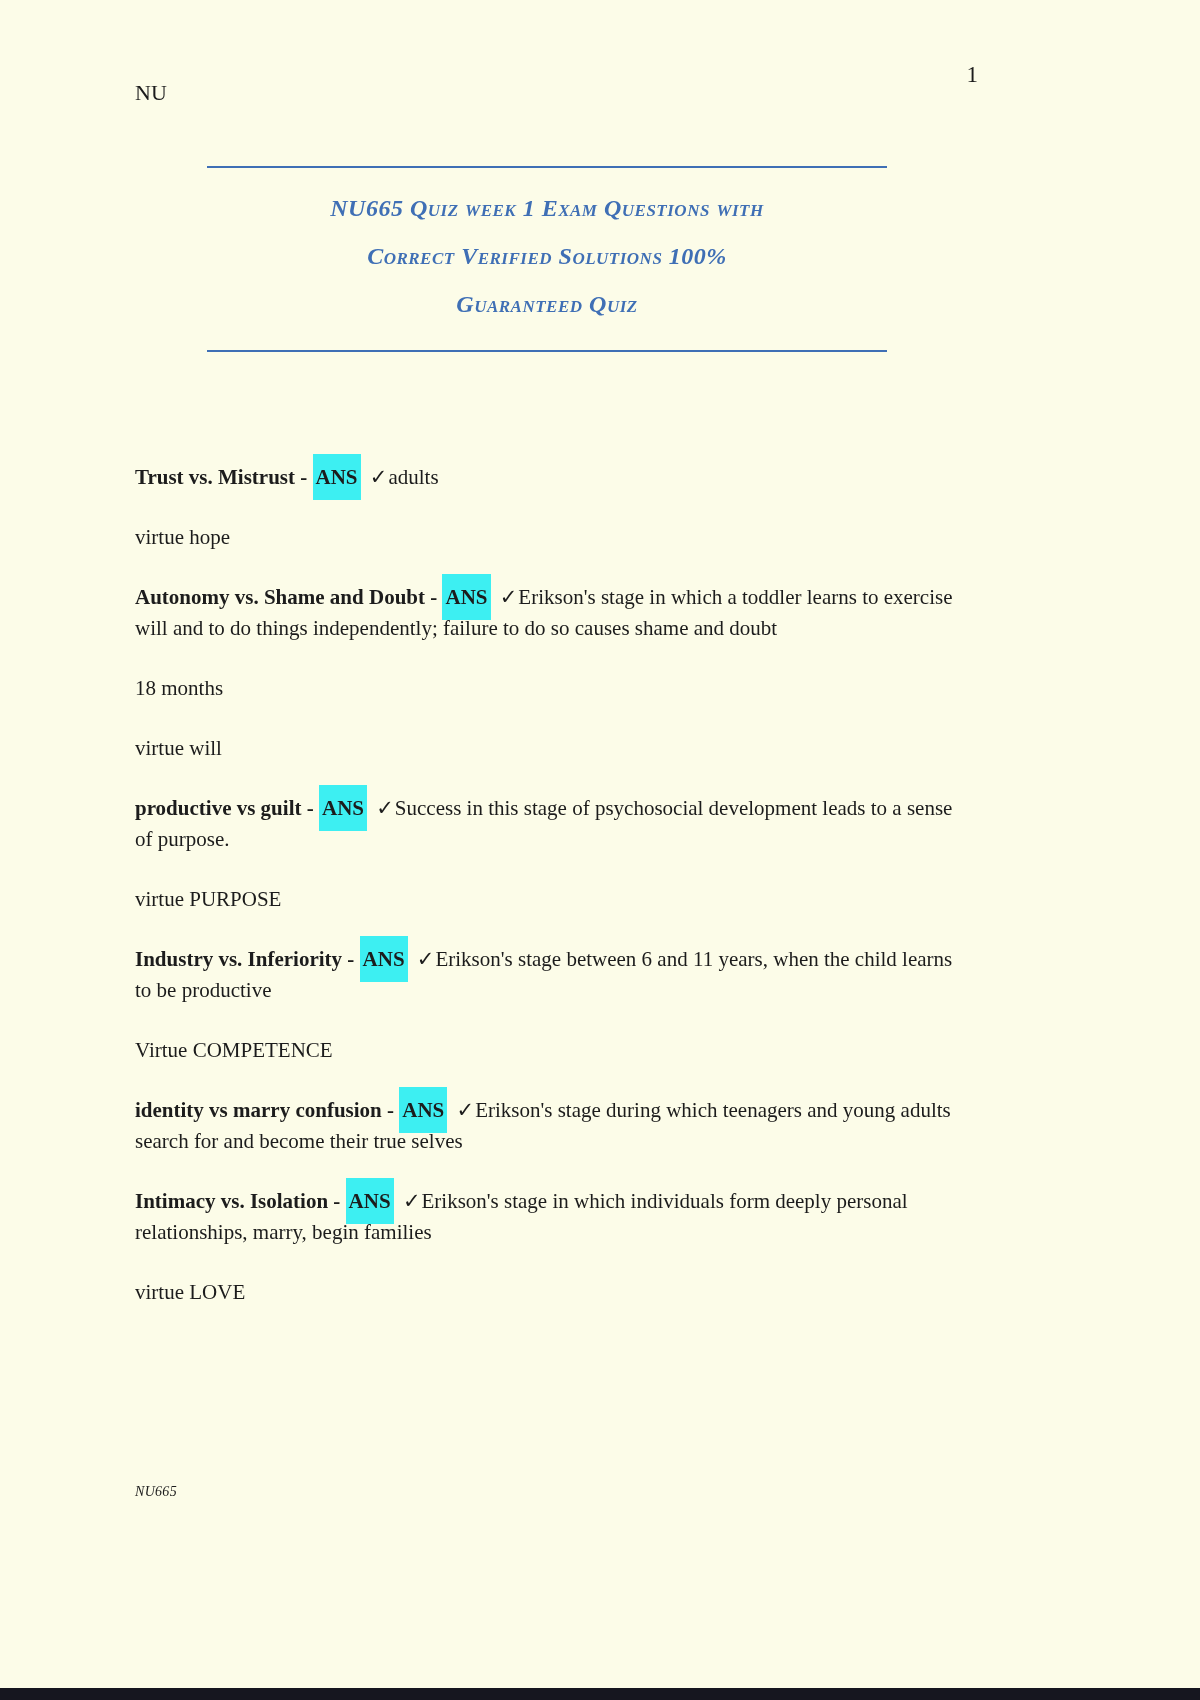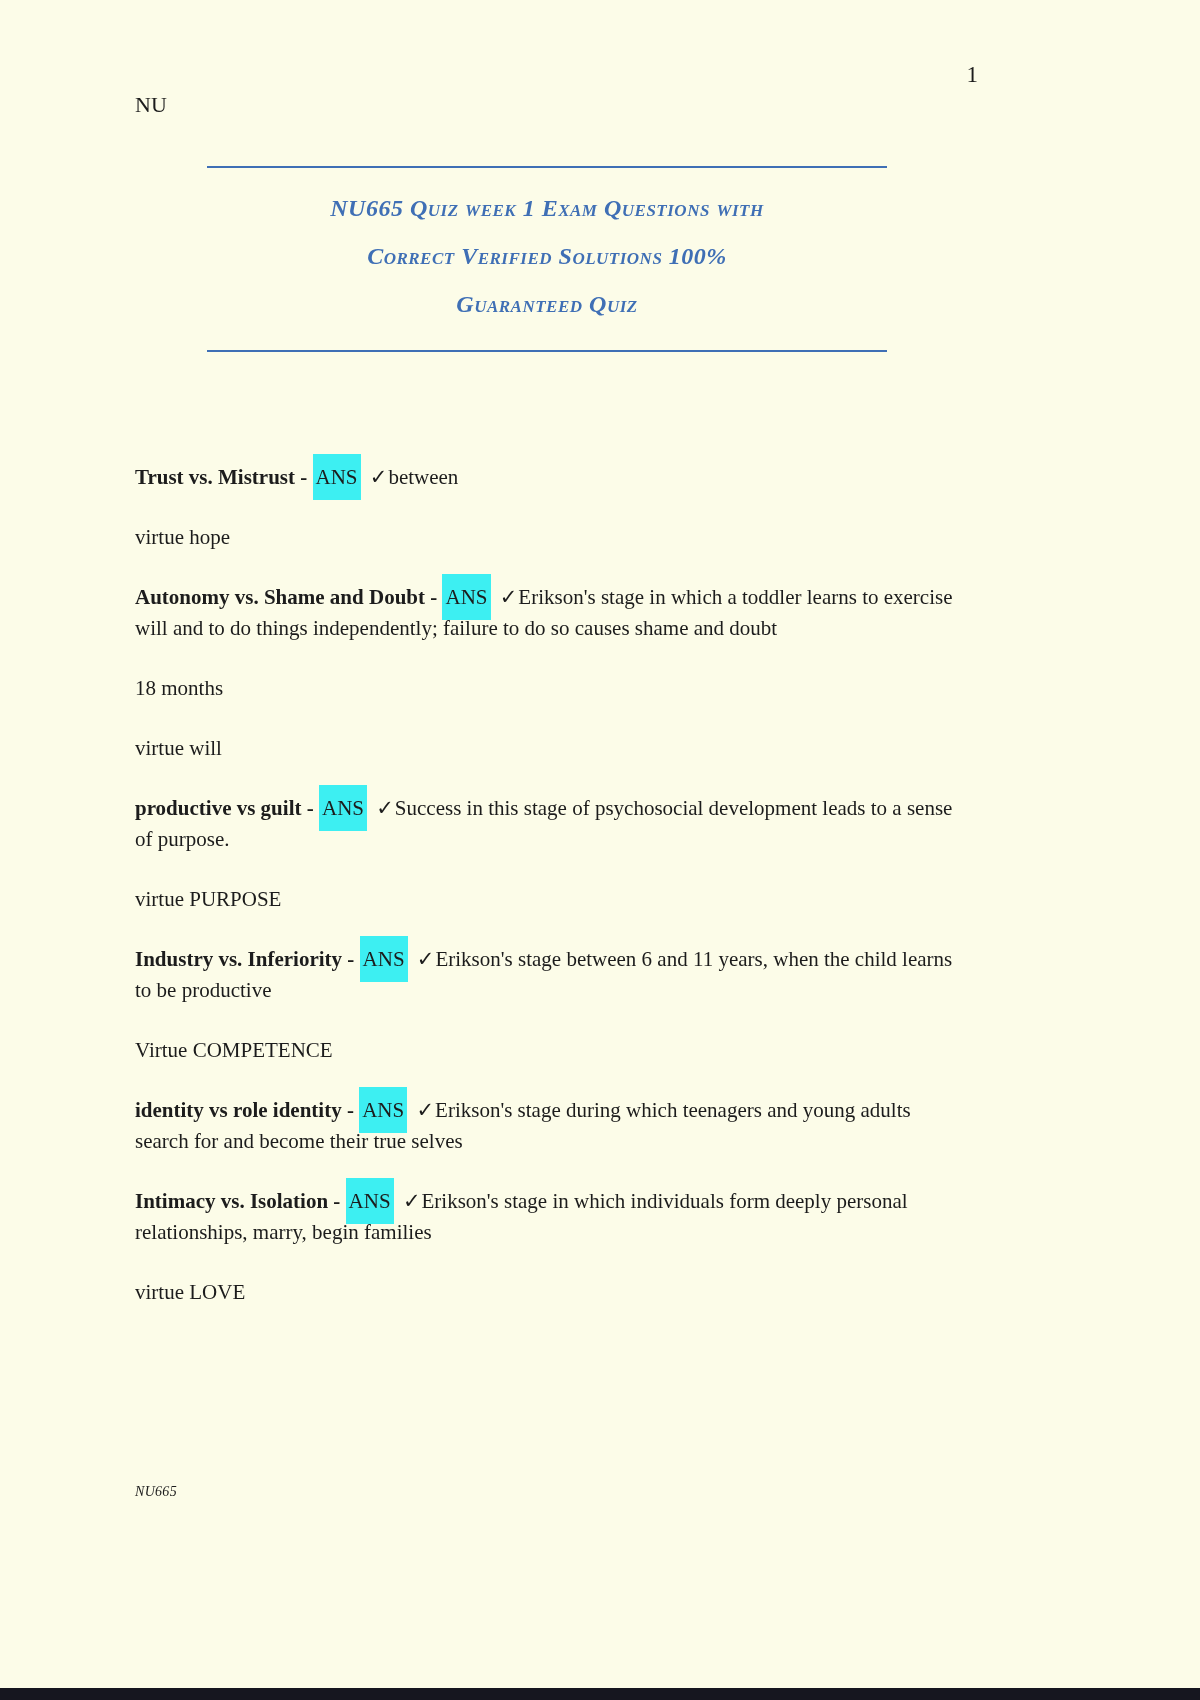--- a/index.html
+++ b/index.html
@@ -16,21 +16,21 @@
     background:var(--page-bg);
     color:var(--text-color);
     font-family:"Liberation Serif","DejaVu Serif",serif;
     overflow:hidden;
   }
   .page-number{
     position:absolute;top:62px;right:222px;
     font-size:23px;
   }
   .header-left{
-    position:absolute;top:92px;left:135px;
+    position:absolute;top:80px;left:135px;
     font-size:22px;
   }
   .title-wrap{
     position:absolute;top:166px;left:207px;width:680px;
     border-top:2px solid var(--title-blue);
     border-bottom:2px solid var(--title-blue);
     padding:16px 0 22px;
     text-align:center;
   }
   .title-line{
@@ -45,21 +45,21 @@
     position:absolute;top:462px;left:135px;width:832px;
   }
   .content p{
     margin:0 0 29px;
     font-size:21px;line-height:31px;
   }
   .term{font-weight:bold;}
   mark.ans{
     background:var(--highlight-cyan);
     color:inherit;
-    font-weight:normal;
+    font-weight:bold;
     padding:11px 3px;
   }
   .check{margin-left:4px;margin-right:1px;}
   .footer{
     position:absolute;top:1484px;left:135px;
     font-size:14px;letter-spacing:0.3px;font-style:italic;
   }
   .bottom-bar{
     position:absolute;left:0;right:0;bottom:0;height:12px;
     background:var(--bottom-bar);
@@ -77,21 +77,21 @@
     <div class="title-line">NU665 Quiz week 1 Exam Questions with</div>
     <div class="title-line">Correct Verified Solutions 100%</div>
     <div class="title-line">Guaranteed Quiz</div>
   </div>
 
   <div class="content">
 
     <p class="qa">
       <strong class="term">Trust vs. Mistrust -</strong>
       <mark class="ans">ANS</mark>
-      <span class="check">✓</span><span>between</span>
+      <span class="check">✓</span><span>adults</span>
     </p>
 
     <p class="plain">virtue hope</p>
 
     <p class="qa">
       <strong class="term">Autonomy vs. Shame and Doubt -</strong>
       <mark class="ans">ANS</mark>
       <span class="check">✓</span><span>Erikson's stage in which a toddler learns to exercise will and to do things independently; failure to do so causes shame and doubt</span>
     </p>
 
@@ -109,21 +109,21 @@
 
     <p class="qa">
       <strong class="term">Industry vs. Inferiority -</strong>
       <mark class="ans">ANS</mark>
       <span class="check">✓</span><span>Erikson's stage between 6 and 11 years, when the child learns to be productive</span>
     </p>
 
     <p class="plain">Virtue COMPETENCE</p>
 
     <p class="qa">
-      <strong class="term">identity vs role identity -</strong>
+      <strong class="term">identity vs marry confusion -</strong>
       <mark class="ans">ANS</mark>
       <span class="check">✓</span><span>Erikson's stage during which teenagers and young adults search for and become their true selves</span>
     </p>
 
 
     <p class="qa">
       <strong class="term">Intimacy vs. Isolation -</strong>
       <mark class="ans">ANS</mark>
       <span class="check">✓</span><span>Erikson's stage in which individuals form deeply personal relationships, marry, begin families</span>
     </p>

